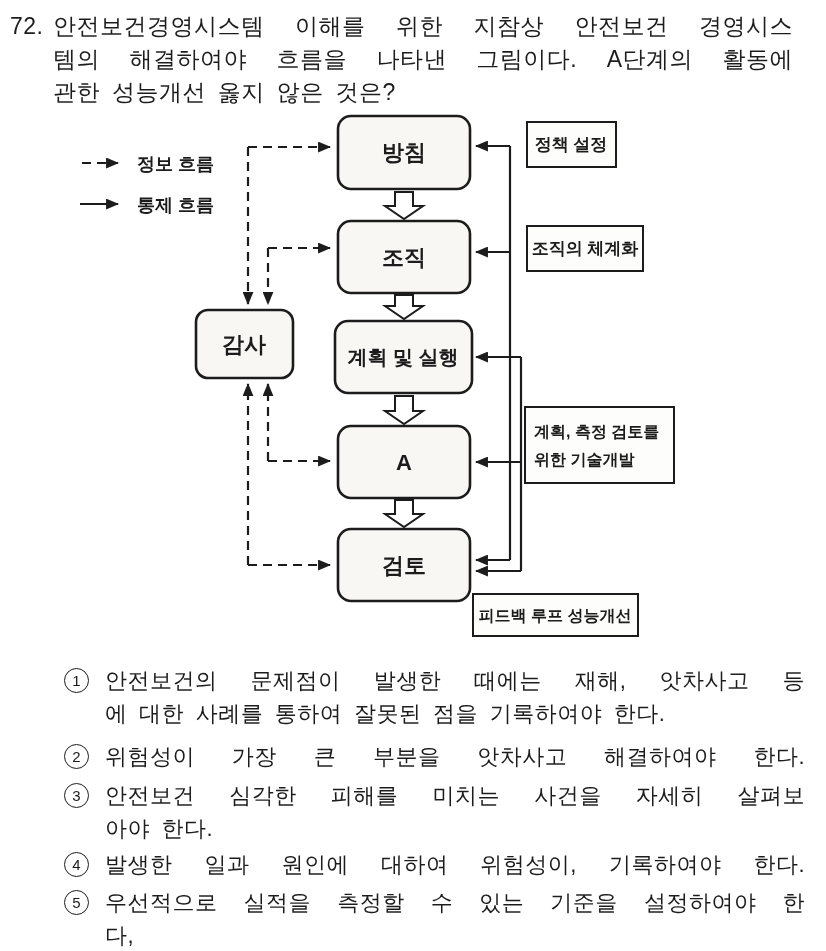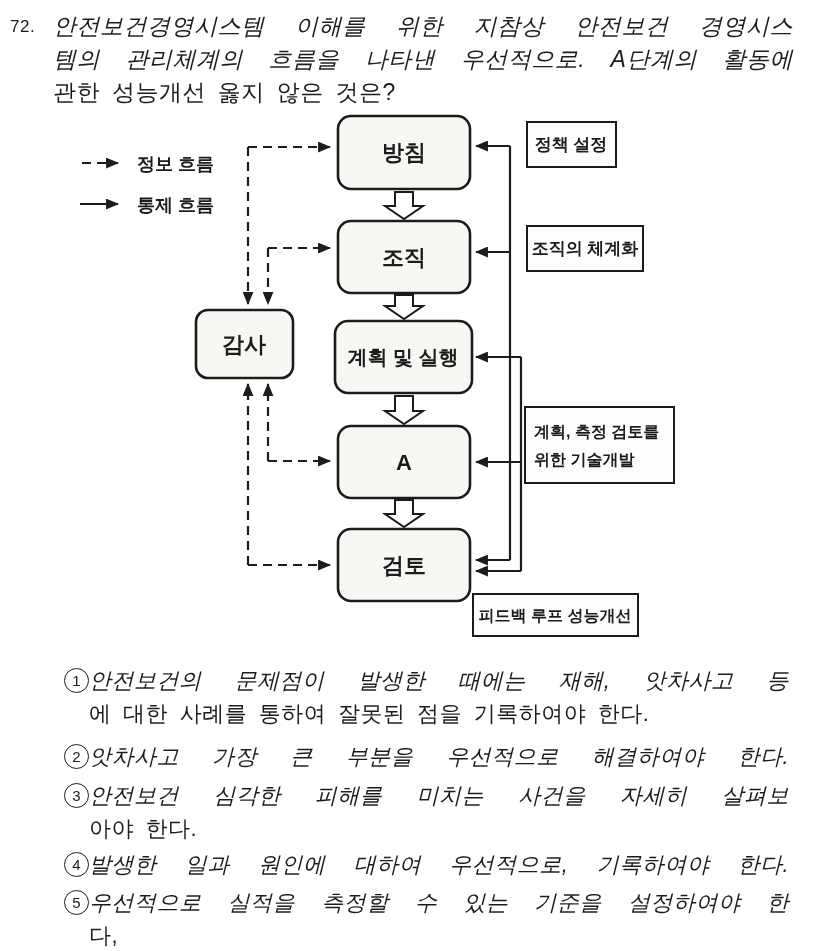--- a/index.html
+++ b/index.html
@@ -3,45 +3,45 @@
 <meta charset="utf-8">
 <style>
   html,body{margin:0;padding:0;background:#e9e9e9;}
   .page{
     position:relative;width:826px;height:951px;background:#ffffff;
     font-family:"Liberation Sans","DejaVu Sans",sans-serif;
     color:#1c1c1c;overflow:hidden;margin:0 auto;
   }
   .q-num{
     position:absolute;left:10px;top:10px;width:44px;
-    font-size:17px;line-height:33px;letter-spacing:.5px;
+    font-size:23px;line-height:33px;letter-spacing:.5px;
   }
   .q-lines{
     position:absolute;left:53px;top:10px;width:740px;
     font-size:23px;line-height:33px;letter-spacing:.5px;word-spacing:5px;
   }
-  .jl{text-align:justify;text-align-last:justify;font-style:italic;}
+  .jl{text-align:justify;text-align-last:justify;}
   .svgwrap{position:absolute;left:0;top:0;width:826px;height:660px;}
   svg text{fill:#1c1c1c;font-family:"Liberation Sans","DejaVu Sans",sans-serif;font-weight:bold;}
   .s{stroke:#1c1c1c;stroke-width:2.2;fill:none;}
   .d{stroke:#1c1c1c;stroke-width:2.2;fill:none;stroke-dasharray:9 6;}
   .fbox{fill:#f8f7f4;stroke:#1c1c1c;stroke-width:2.6;}
   .lbox{fill:#fdfdfb;stroke:#1c1c1c;stroke-width:2;}
   .blk{fill:#ffffff;stroke:#1c1c1c;stroke-width:2;}
   .option{
     position:absolute;left:64px;width:742px;display:flex;align-items:flex-start;
     font-size:22px;line-height:33px;letter-spacing:.5px;word-spacing:5px;
   }
   .onum{
     flex:0 0 auto;width:23px;height:23px;margin-top:4px;
     border:1.7px solid #1c1c1c;border-radius:50%;
     display:inline-flex;align-items:center;justify-content:center;
     font-size:15px;line-height:1;letter-spacing:0;word-spacing:0;
   }
-  .otext{width:700px;}
+  .otext{margin-left:16px;width:700px;}
 </style>
 </head>
 <body>
 
 <div class="page">
 
   <div class="svgwrap">
     <svg width="826" height="660" viewBox="0 0 826 660">
       <defs>
         <marker id="ah" viewBox="0 0 12 10" refX="11" refY="5" markerWidth="13" markerHeight="11" orient="auto" markerUnits="userSpaceOnUse">
@@ -126,51 +126,51 @@
       <g>
         <rect class="lbox" x="473" y="594" width="165" height="42"></rect>
         <text x="555" y="621" font-size="16" text-anchor="middle">피드백 루프 성능개선</text>
       </g>
     </svg>
   </div>
 
   <div class="q-num">72.</div>
   <div class="q-lines">
     <div class="jl">안전보건경영시스템 이해를 위한 지참상 안전보건 경영시스</div>
-    <div class="jl">템의 관리체계의 흐름을 나타낸 우선적으로. A단계의 활동에</div>
+    <div class="jl">템의 해결하여야 흐름을 나타낸 그림이다. A단계의 활동에</div>
     <div>관한 성능개선 옳지 않은 것은?</div>
   </div>
 
   <div class="option" style="top:664px">
     <span class="onum">1</span>
     <div class="otext">
       <div class="jl">안전보건의 문제점이 발생한 때에는 재해, 앗차사고 등</div>
       <div>에 대한 사례를 통하여 잘못된 점을 기록하여야 한다.</div>
     </div>
   </div>
 
   <div class="option" style="top:740px">
     <span class="onum">2</span>
     <div class="otext">
-      <div class="jl">앗차사고 가장 큰 부분을 우선적으로 해결하여야 한다.</div>
+      <div class="jl">위험성이 가장 큰 부분을 앗차사고 해결하여야 한다.</div>
     </div>
   </div>
 
   <div class="option" style="top:779px">
     <span class="onum">3</span>
     <div class="otext">
       <div class="jl">안전보건 심각한 피해를 미치는 사건을 자세히 살펴보</div>
       <div>아야 한다.</div>
     </div>
   </div>
 
   <div class="option" style="top:848px">
     <span class="onum">4</span>
     <div class="otext">
-      <div class="jl">발생한 일과 원인에 대하여 우선적으로, 기록하여야 한다.</div>
+      <div class="jl">발생한 일과 원인에 대하여 위험성이, 기록하여야 한다.</div>
     </div>
   </div>
 
   <div class="option" style="top:886px">
     <span class="onum">5</span>
     <div class="otext">
       <div class="jl">우선적으로 실적을 측정할 수 있는 기준을 설정하여야 한</div>
       <div>다,</div>
     </div>
   </div>

